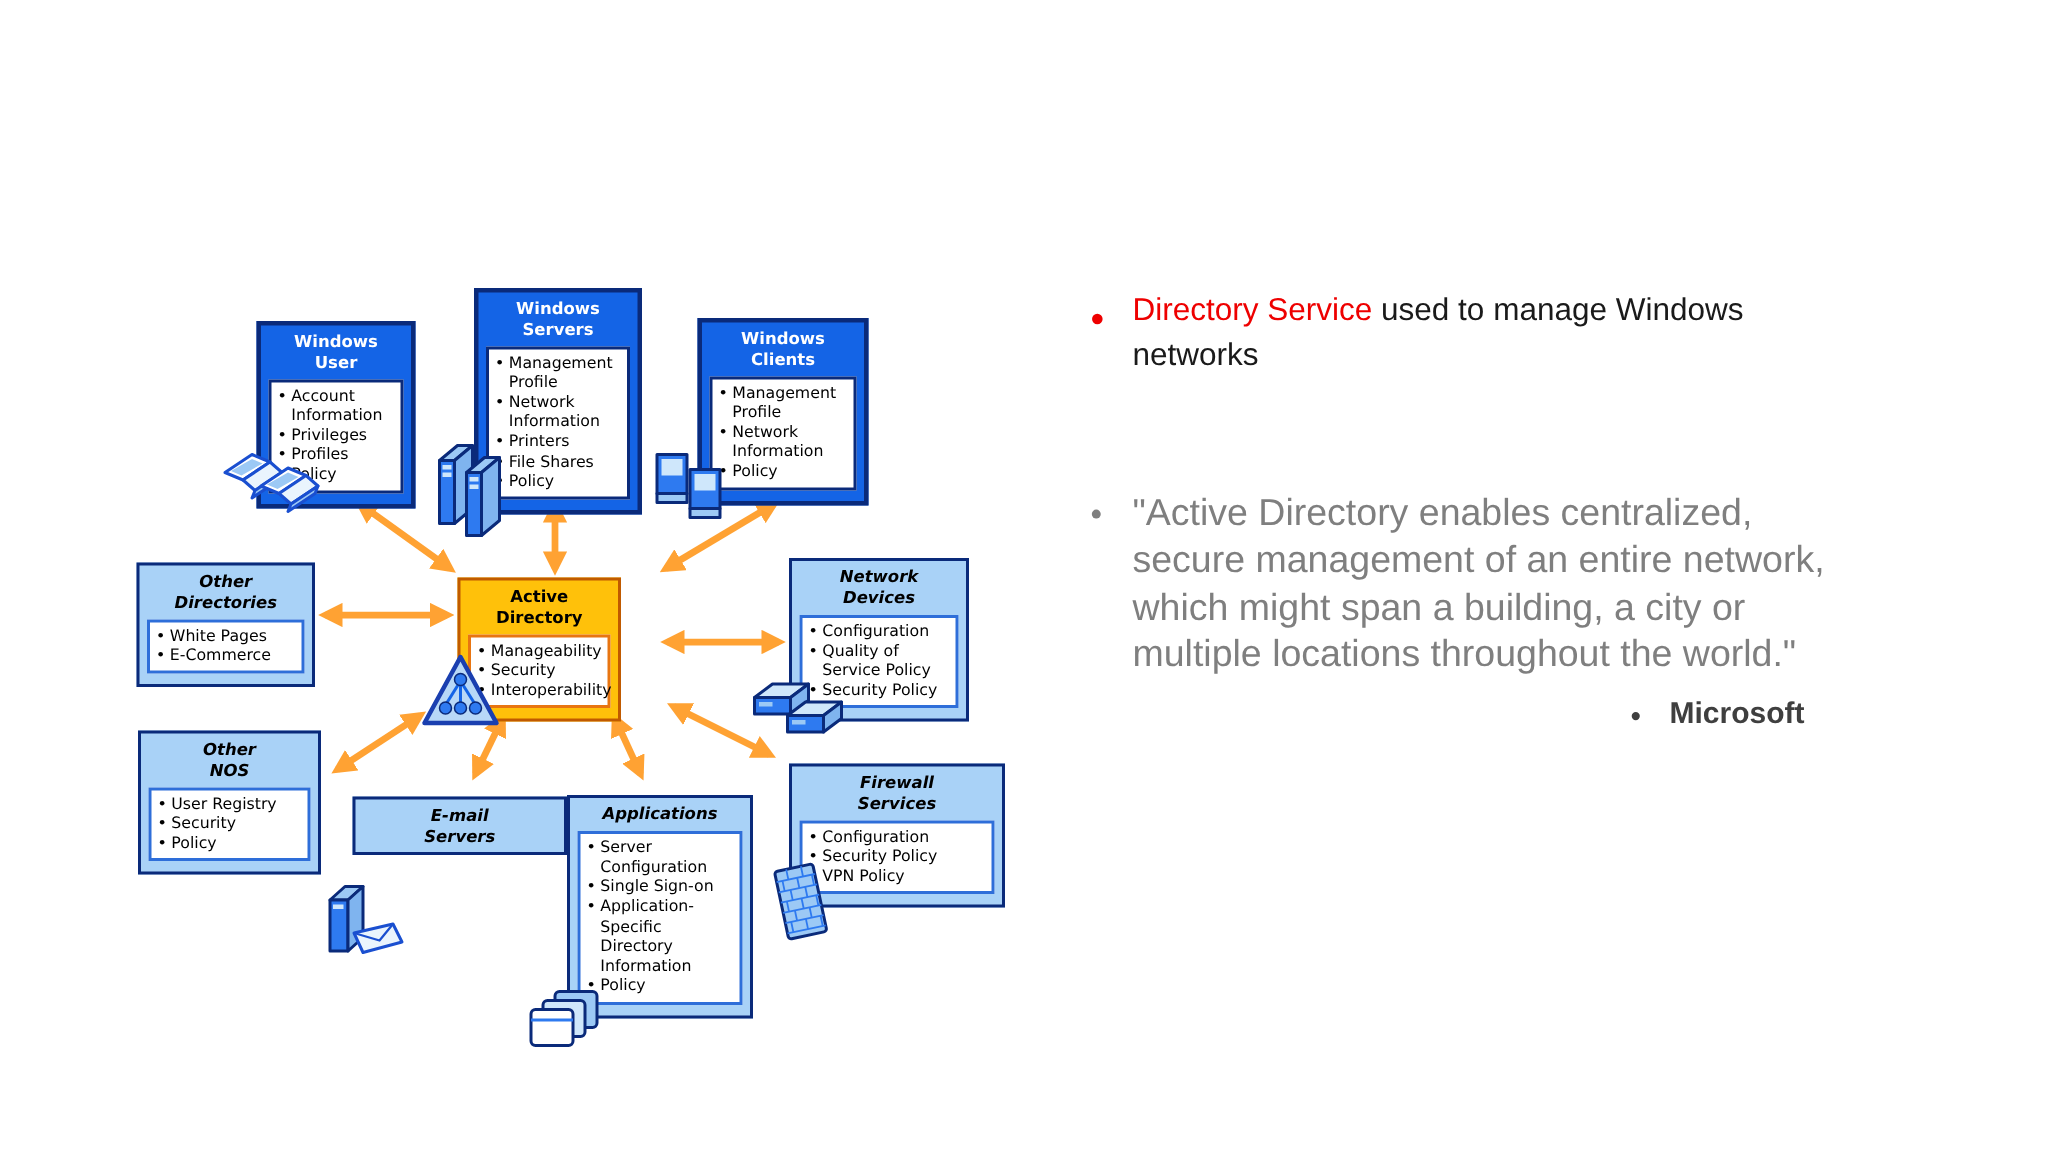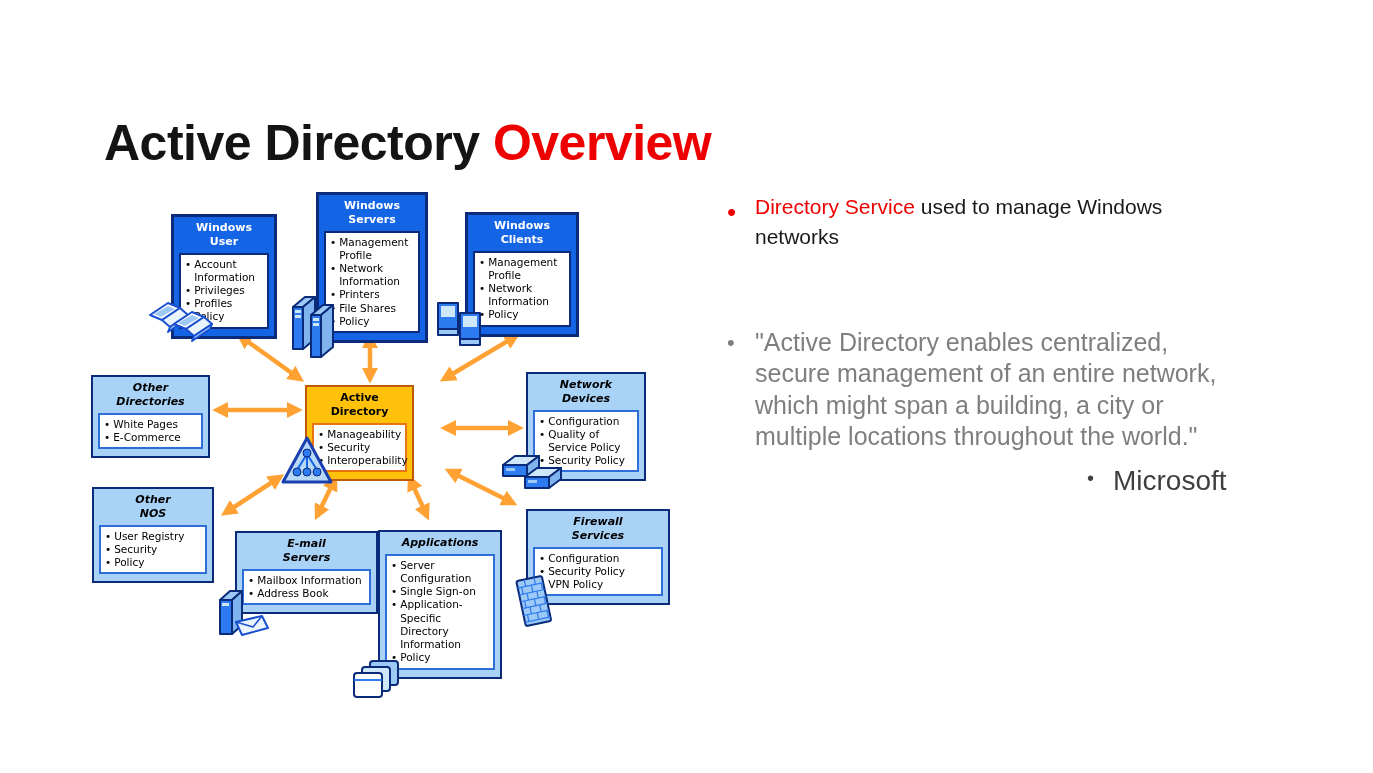--- a/index.html
+++ b/index.html
@@ -16,21 +16,21 @@
   .bullet-row{display:flex;}
   .bullet-dot{flex:0 0 28px;font-size:26px;line-height:1.55;}
   .b1 .bullet-dot{color:var(--accent-red,#ee0000);}
   .b1 p{margin:0;width:430px;font-size:21px;line-height:1.45;color:#1a1a1a;}
   .b1 .red{color:var(--accent-red,#ee0000);}
   .b2{margin-top:74px;}
   .b2 .bullet-dot{color:var(--quote-gray,#7f7f7f);font-size:22px;line-height:1.45;}
   .b2 p{margin:0;width:478px;font-size:25px;line-height:1.26;color:var(--quote-gray,#7f7f7f);}
   .b3{margin-top:10px;margin-left:360px;}
   .b3 .bullet-dot{flex-basis:26px;color:var(--attr-gray,#3f3f3f);font-size:20px;line-height:1.5;}
-  .b3 p{margin:0;font-size:28px;color:var(--attr-gray,#3f3f3f);line-height:1.3;}
+  .b3 p{margin:0;font-size:20px;color:var(--attr-gray,#3f3f3f);line-height:1.3;font-weight:bold;}
 
   
   .diagram{position:absolute;left:88px;top:183px;width:600px;height:525px;}
   .arrows{position:absolute;left:0;top:0;z-index:1;}
   .arrows line{stroke:var(--arrow-orange,#ffa233);stroke-width:4.5;}
   #ah path{fill:var(--arrow-orange,#ffa233);}
 
   .dbox{position:absolute;z-index:2;box-sizing:border-box;}
   .dbox-title{font-weight:bold;font-size:11px;line-height:1.25;text-align:center;
               white-space:pre-line;padding:4px 1px 3px;font-family:"DejaVu Sans",sans-serif;}
@@ -51,21 +51,20 @@
   .gold .dbox-title{color:#000;}
   .gold .dbox-panel{border:2px solid var(--gold-panel,#e87511);}
 
   .dicon{position:absolute;z-index:5;line-height:0;}
 </style>
 </head>
 <body>
 
 <div class="slide">
 
-  <h1 class="title"><span>Active Directory </span><span class="red">Overview</span></h1>
 
   <div class="content">
     <div class="bullet-row b1">
       <span class="bullet-dot">•</span>
       <p><span class="red">Directory Service</span><span> used to manage Windows networks</span></p>
     </div>
     <div class="bullet-row b2">
       <span class="bullet-dot">•</span>
       <p>"Active Directory enables centralized, secure management of an entire network, which might span a building, a city or multiple locations throughout the world."</p>
     </div>
@@ -210,28 +209,20 @@
           </div>
         <div class="ditem">
             <span>Policy</span>
           </div>
       </div>
     </div>
 
     <div class="dbox light" style="left:147px;top:348px;width:143px">
       <div class="dbox-title">E-mail
 Servers</div>
-      <div class="dbox-panel">
-        <div class="ditem">
-            <span>Mailbox Information</span>
-          </div>
-        <div class="ditem">
-            <span>Address Book</span>
-          </div>
-      </div>
     </div>
 
     <div class="dbox light" style="left:290px;top:347px;width:124px">
       <div class="dbox-title">Applications</div>
       <div class="dbox-panel">
         <div class="ditem">
             <span>Server Configuration</span>
           </div>
         <div class="ditem">
             <span>Single Sign-on</span>

